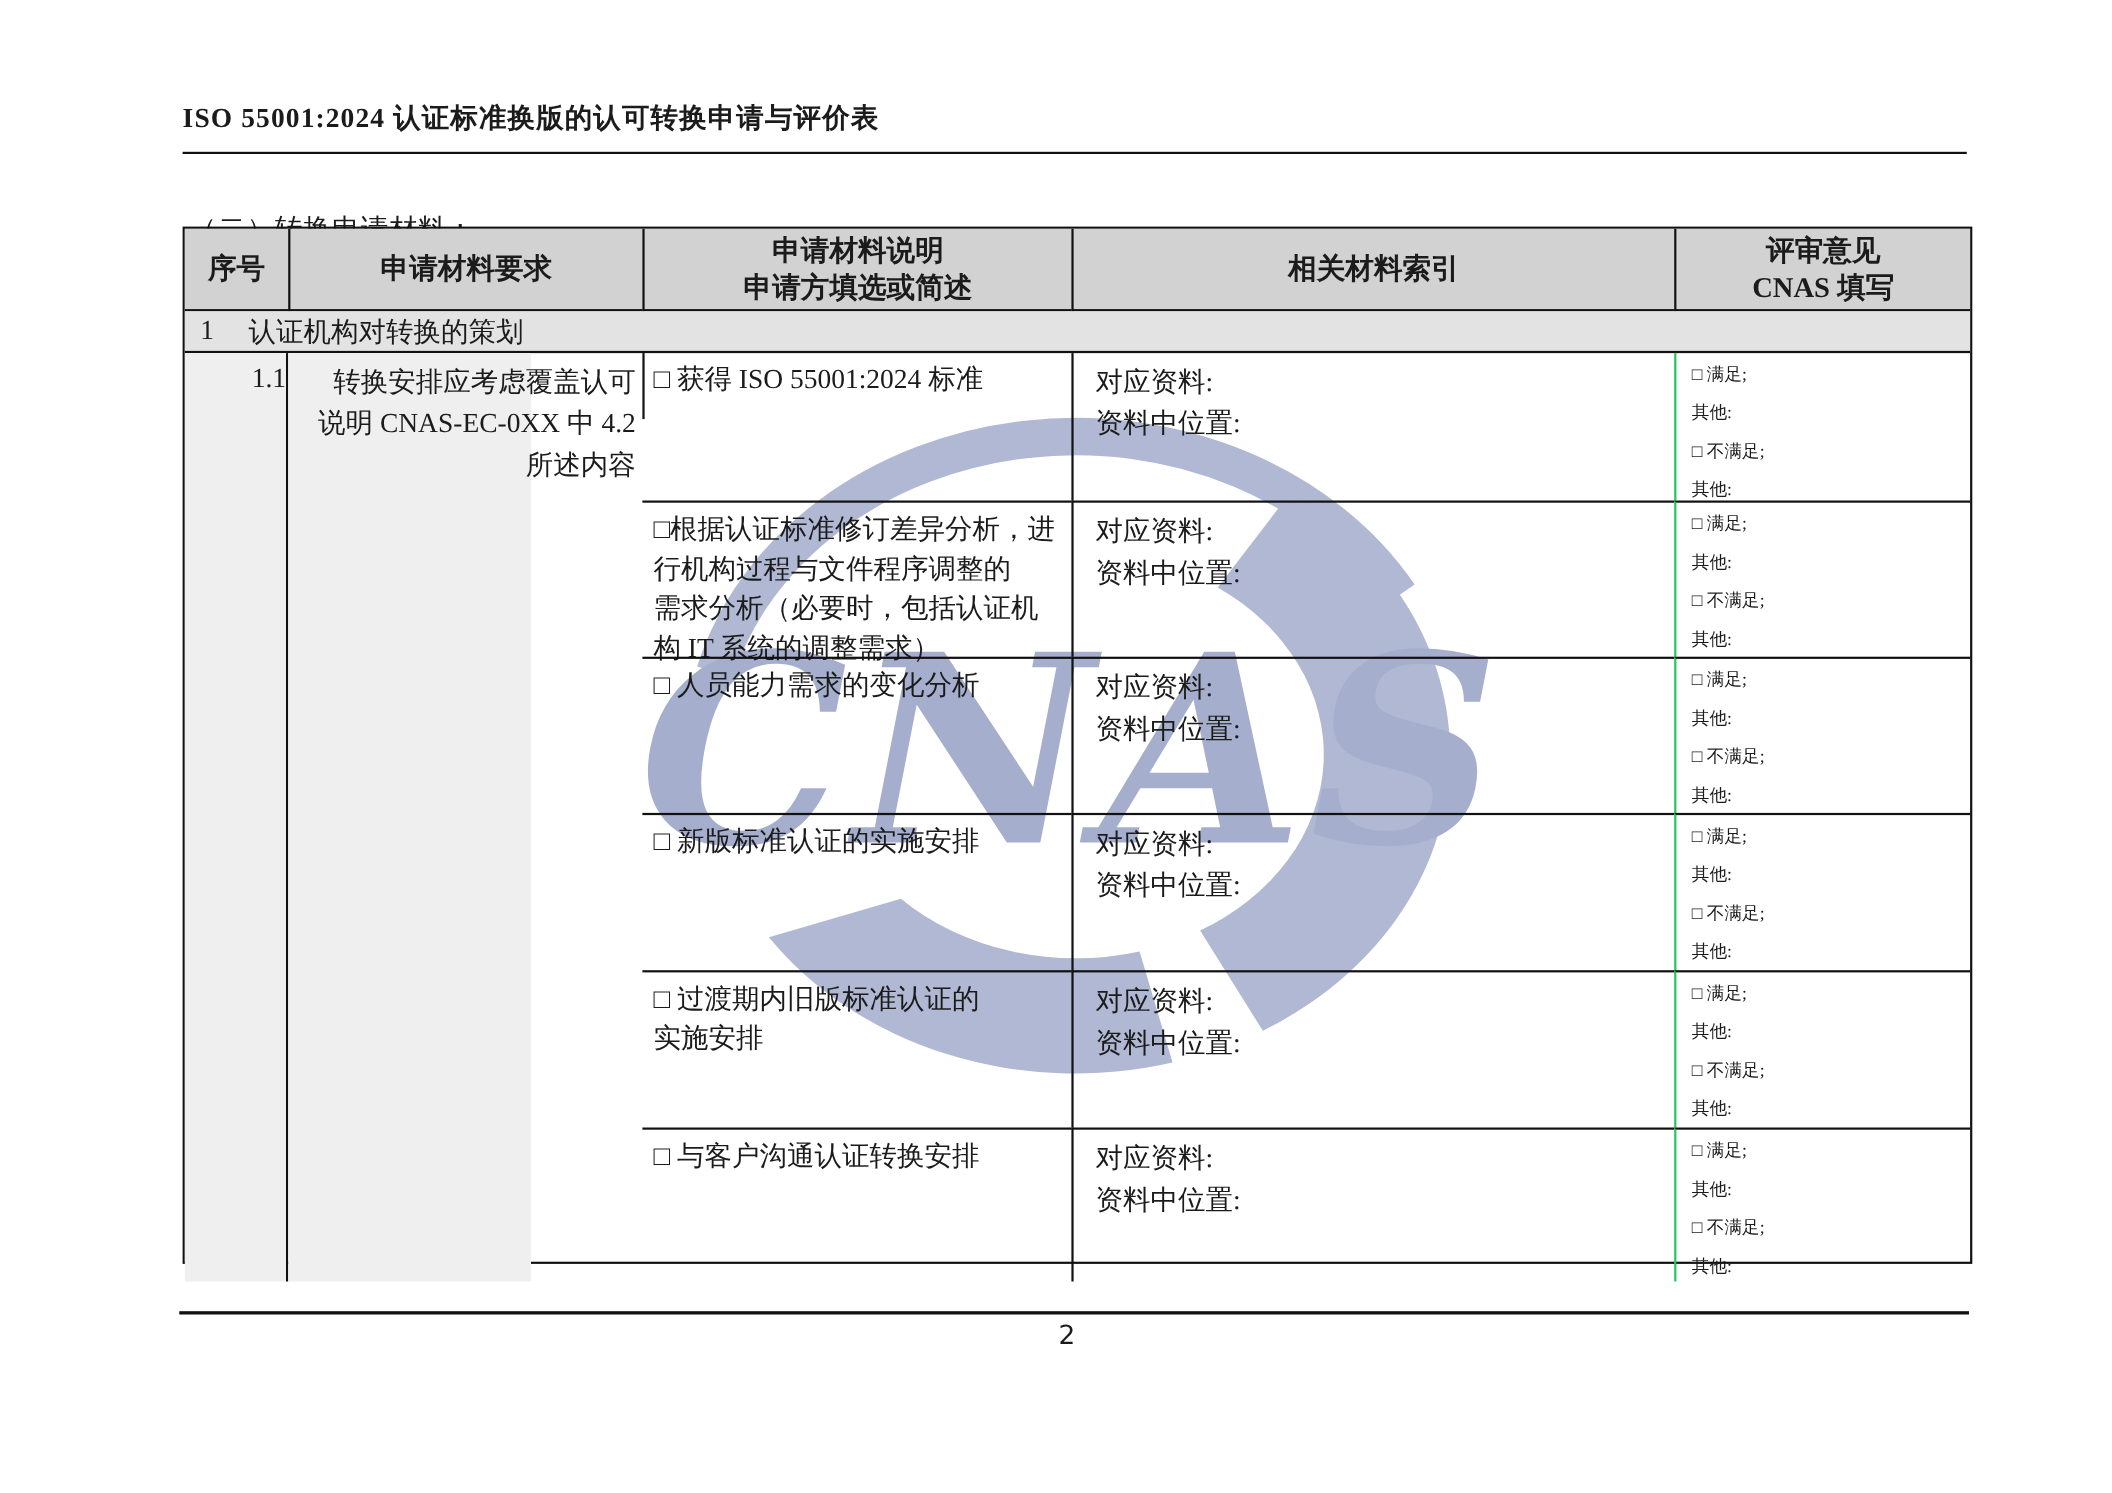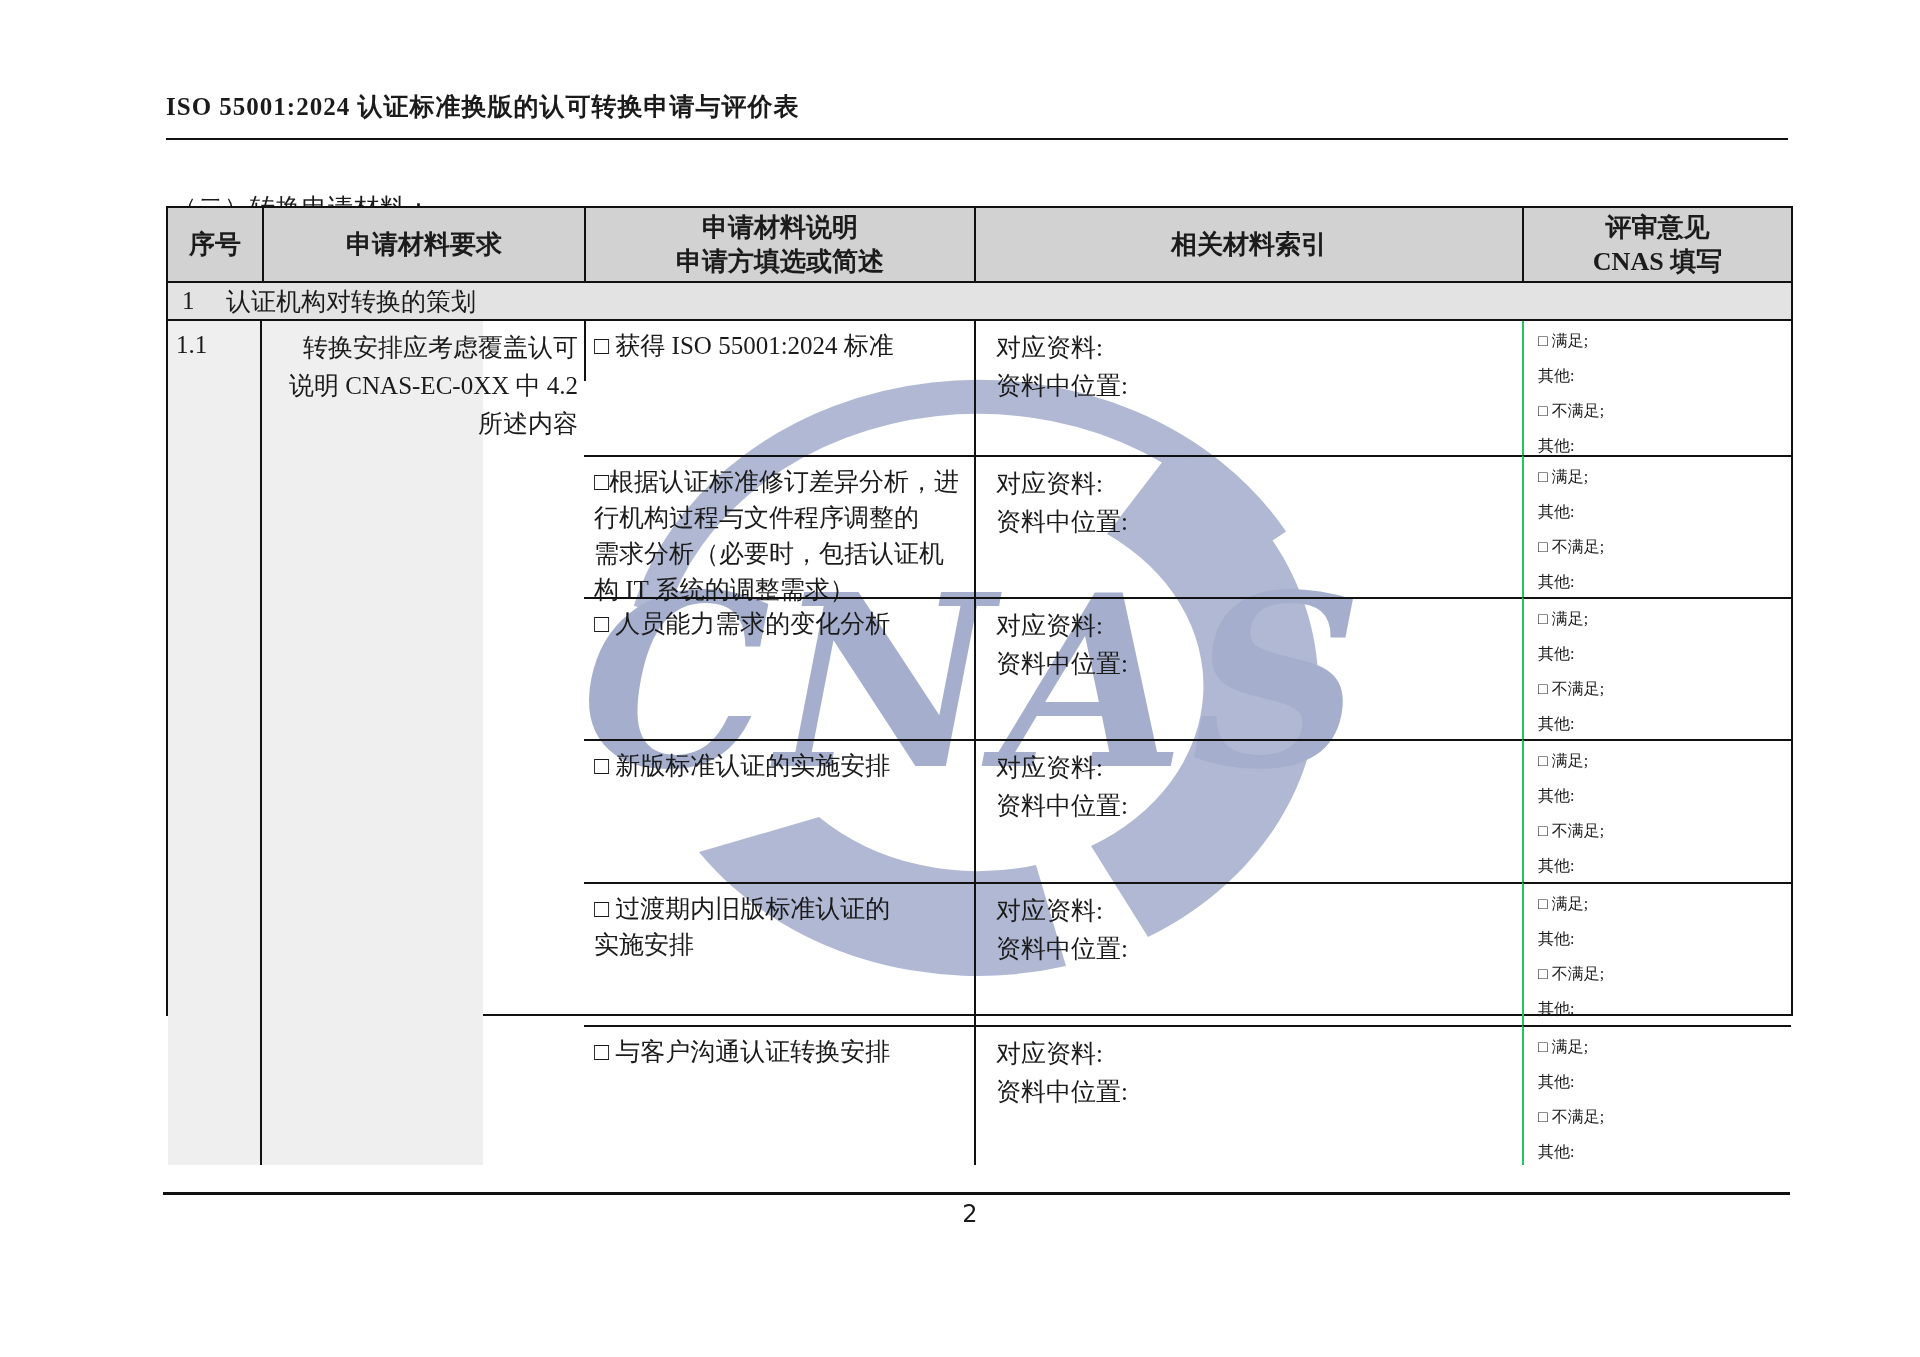--- a/index.html
+++ b/index.html
@@ -16,41 +16,41 @@
     white-space:nowrap;
   }
   .title-rule{left:166px;top:138px;width:1622px;height:2px;background:#111;}
   .doc-subtitle{left:172px;top:178px;font-size:25px;letter-spacing:1px;white-space:nowrap;margin-top:13px;}
 
   
   .watermark{left:580px;top:378px;width:790px;height:630px;z-index:1;opacity:.92;}
 
   
   .form-table{
-    left:166px;top:206px;width:1627px;height:810px;z-index:2;
+    left:166px;top:206px;width:1627px;height:943px;z-index:2;
     display:grid;box-sizing:border-box;
     grid-template-columns:94px 322px 390px 548px 269px;
     grid-template-rows:75px 38px 134px 142px 142px 143px 143px 140px;
     border:2px solid #111;
   }
   .form-table > div{box-sizing:border-box;}
   .th{
     background:#d2d2d2;display:flex;flex-direction:column;align-items:center;
     justify-content:center;font-weight:bold;font-size:26px;line-height:34px;
     border-bottom:2px solid #111;text-align:center;white-space:nowrap;
   }
   .bl{border-left:2px solid #111;}
   .section-row{
     grid-column:1 / -1;background:#e3e3e3;border-bottom:2px solid #111;
     font-size:25px;display:flex;align-items:center;padding-left:14px;
   }
   .section-row .num{width:44px;}
   .item-no{
     grid-row:3 / 9;grid-column:1;background:#efefef;border-right:2px solid #111;
-    font-size:25px;padding:10px 0 0 8px;
+    font-size:25px;padding:10px 0 0 8px;text-align:right;
   }
   .item-req{
     grid-row:3 / 9;grid-column:2;font-size:25px;line-height:38px;
     padding:8px 6px 0 12px;white-space:pre-line;
     background:linear-gradient(to right,#efefef 221px,rgba(0,0,0,0) 221px);
     text-align:right;
   }
   .c3{grid-column:3;font-size:25px;line-height:36px;padding:7px 2px 0 10px;white-space:pre-line;}
   .c4{grid-column:4;font-size:25px;line-height:38px;padding:8px 0 0 20px;border-left:2px solid #111;}
   .c5{grid-column:5;font-size:16px;line-height:35px;padding:2px 0 16px 14px;border-left:2px solid #22c55e;white-space:pre-line;}

